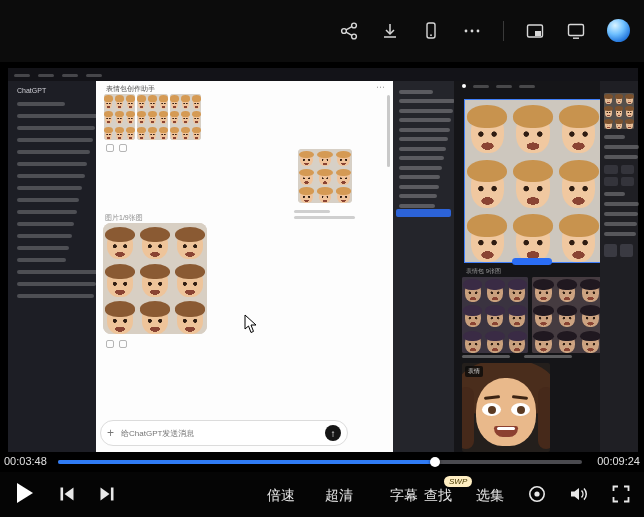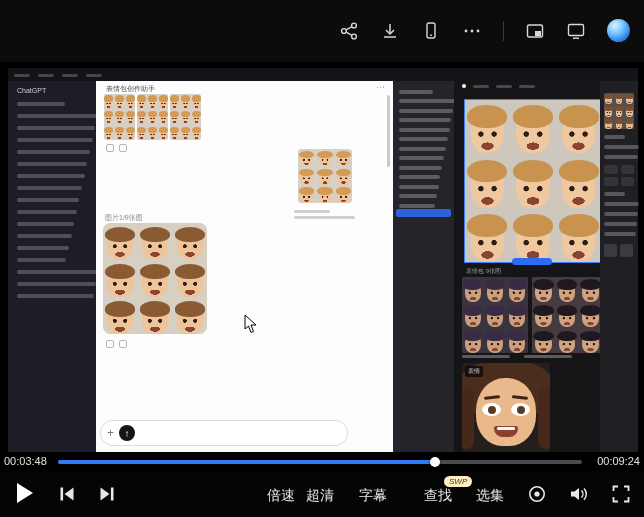--- a/index.html
+++ b/index.html
@@ -362,20 +362,21 @@
               <div class="head" style="--skin:#eec49a;--hair:#8a5a33"></div>
             </div>
           </div>
         <div class="thumbs thumbs2">
           <span class="mini-ic"></span>
           <span class="mini-ic"></span>
         </div>
 
         <div class="inputbar">
           <span class="plus">+</span>
+          <input placeholder="给ChatGPT发送消息" style="">
           <span class="sendbtn">↑</span>
         </div>
         <div class="wp-scroll"></div>
       </div>
 
       <div class="midpanel">
         <div class="mid-hl"></div>
       <div class="bar" style="width: 55%;"></div>
           <div class="bar" style="width: 92%;"></div>
           <div class="bar" style="width: 89%;"></div>
@@ -585,22 +586,22 @@
     <svg class="ctl" style="left:58px;top:14px" width="18" height="16" viewBox="0 0 18 16" fill="#e8e8e8">
       <rect x="2.5" y="1.5" width="2.6" height="13"></rect>
         <path d="M15.5 1.5 L6.5 8 L15.5 14.5 Z"></path>
     </svg>
     <svg class="ctl" style="left:98px;top:14px" width="18" height="16" viewBox="0 0 18 16" fill="#e8e8e8">
       <path d="M2.5 1.5 L11.5 8 L2.5 14.5 Z"></path>
         <rect x="12.9" y="1.5" width="2.6" height="13"></rect>
     </svg>
 
     <span class="ctl-label" style="left:267px">倍速</span>
-    <span class="ctl-label" style="left:306px">超清</span>
-    <span class="ctl-label" style="left:359px">字幕</span>
+    <span class="ctl-label" style="left:325px">超清</span>
+    <span class="ctl-label" style="left:390px">字幕</span>
     <span class="ctl-label" style="left:424px">查找</span>
     <span class="badge">SWP</span>
     <span class="ctl-label" style="left:476px">选集</span>
 
     <svg class="ctl" style="left:527px;top:12px" width="20" height="20" viewBox="0 0 20 20" fill="none" stroke="#e8e8e8" stroke-width="1.6">
       <circle cx="10" cy="10" r="7.2"></circle>
         <circle cx="10" cy="10" r="2.6" fill="#e8e8e8" stroke="none"></circle>
     </svg>
     <svg class="ctl" style="left:569px;top:13px" width="19" height="18" viewBox="0 0 19 18">
       <path d="M2 6.5h3.5L10 3v12l-4.5-3.5H2Z" fill="#e8e8e8"></path>

